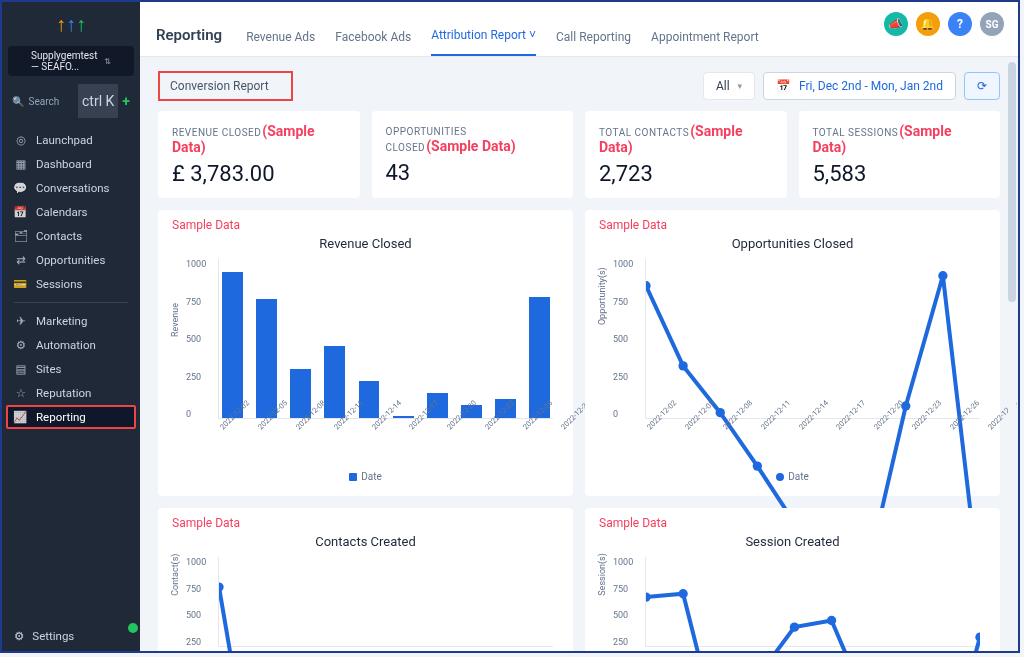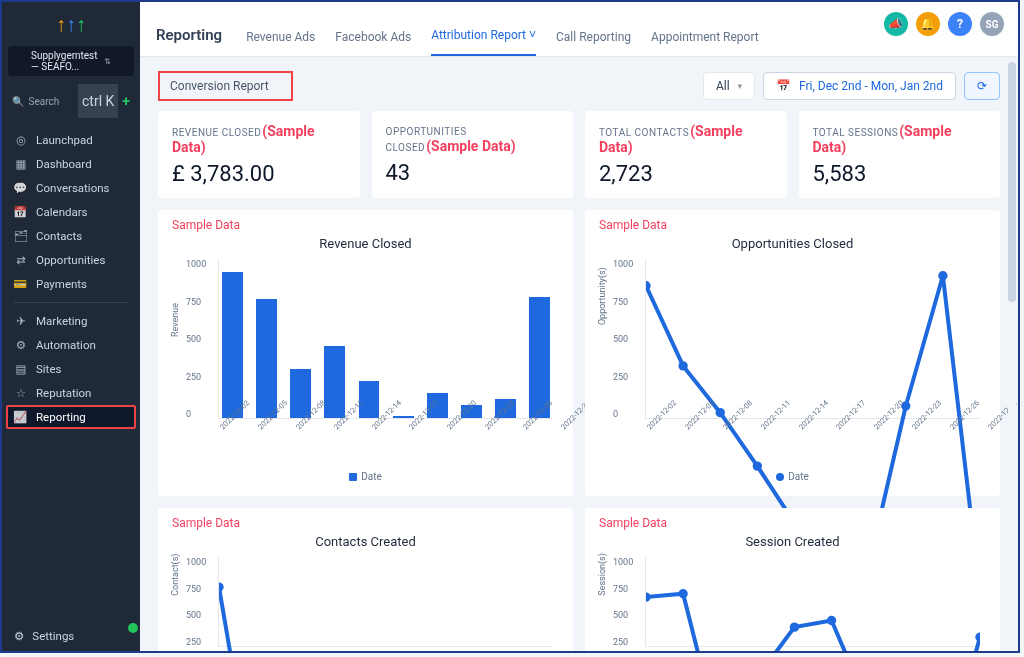--- a/index.html
+++ b/index.html
@@ -413,21 +413,21 @@
         <li>
           <span class="ic">🗂</span>
           <span>Contacts</span>
         </li>
         <li>
           <span class="ic">⇄</span>
           <span>Opportunities</span>
         </li>
         <li>
           <span class="ic">💳</span>
-          <span>Payments</span>
+          <span>Sessions</span>
         </li>
       </ul>
     <div class="nav">
         <div class="sep"></div>
       </div>
     <ul class="nav" id="nav2">
         <li>
           <span class="ic">✈</span>
           <span>Marketing</span>
         </li>

